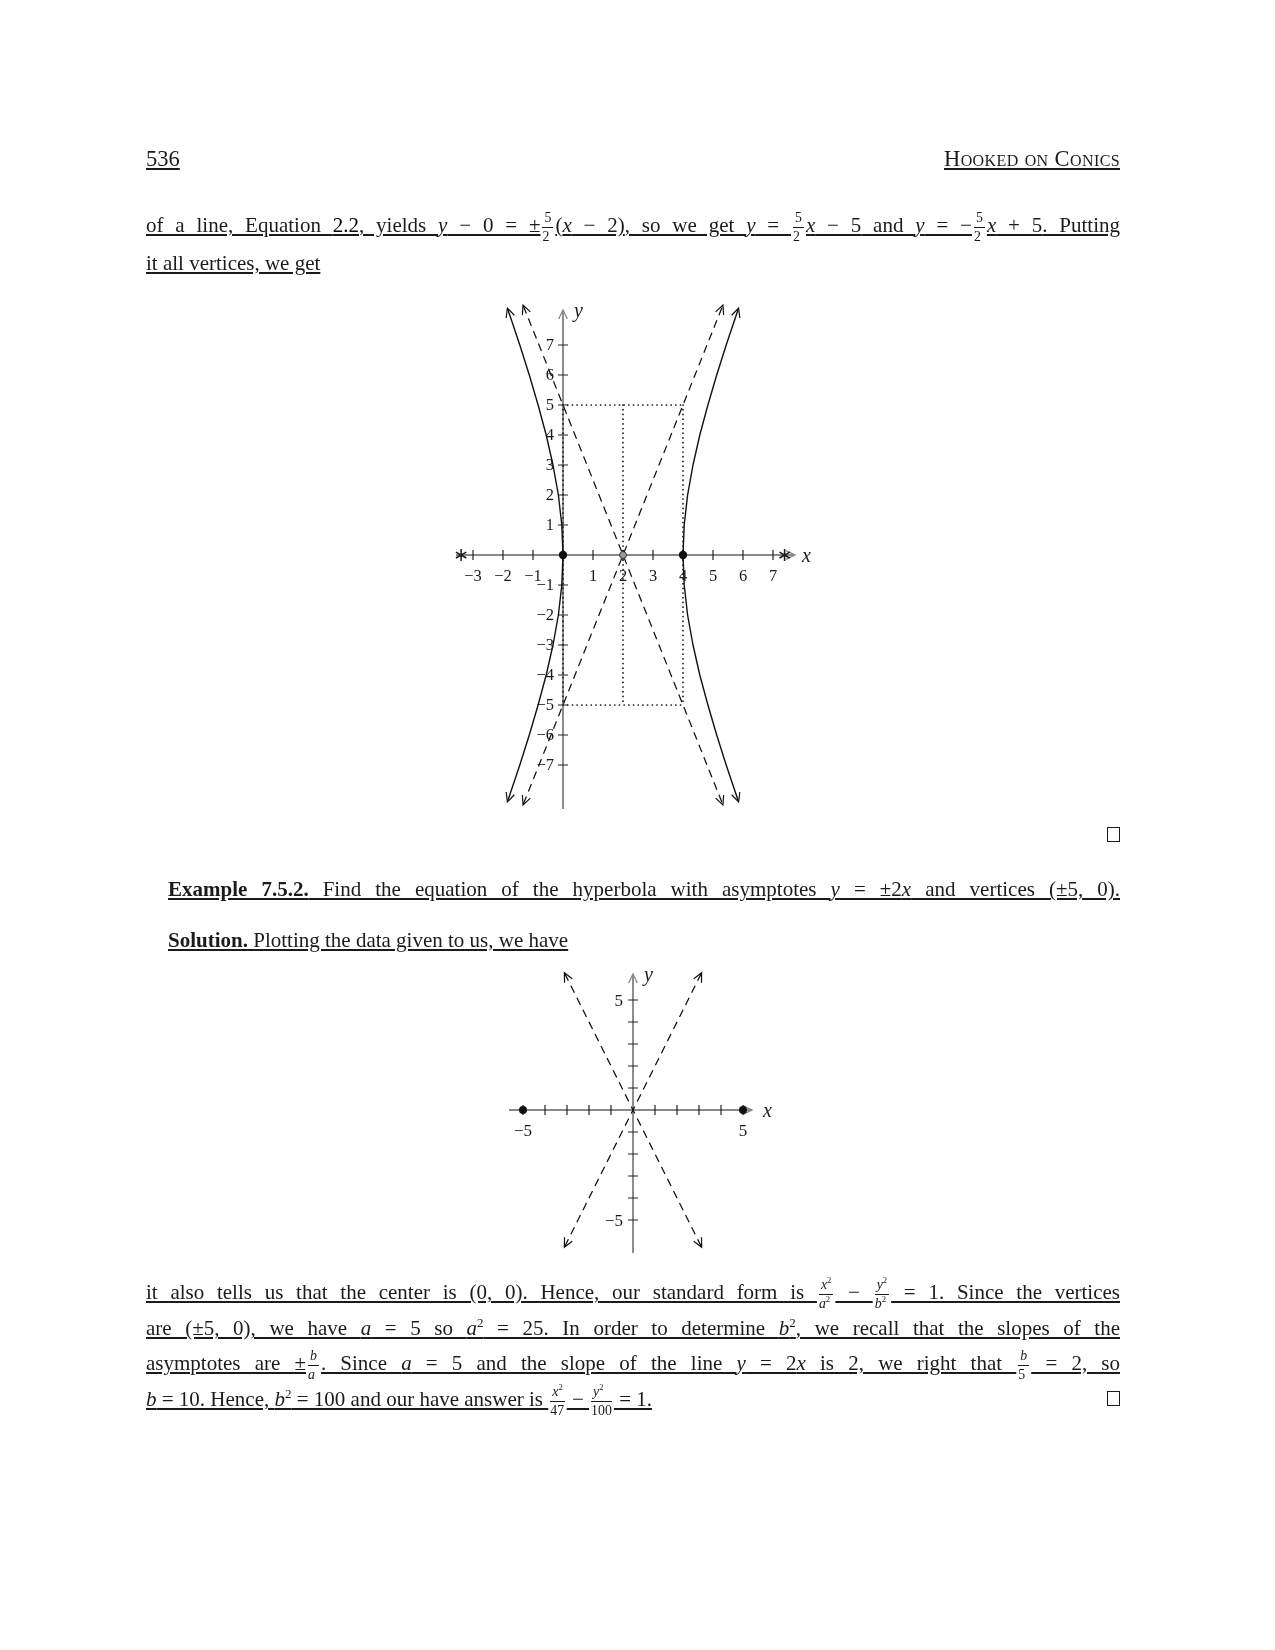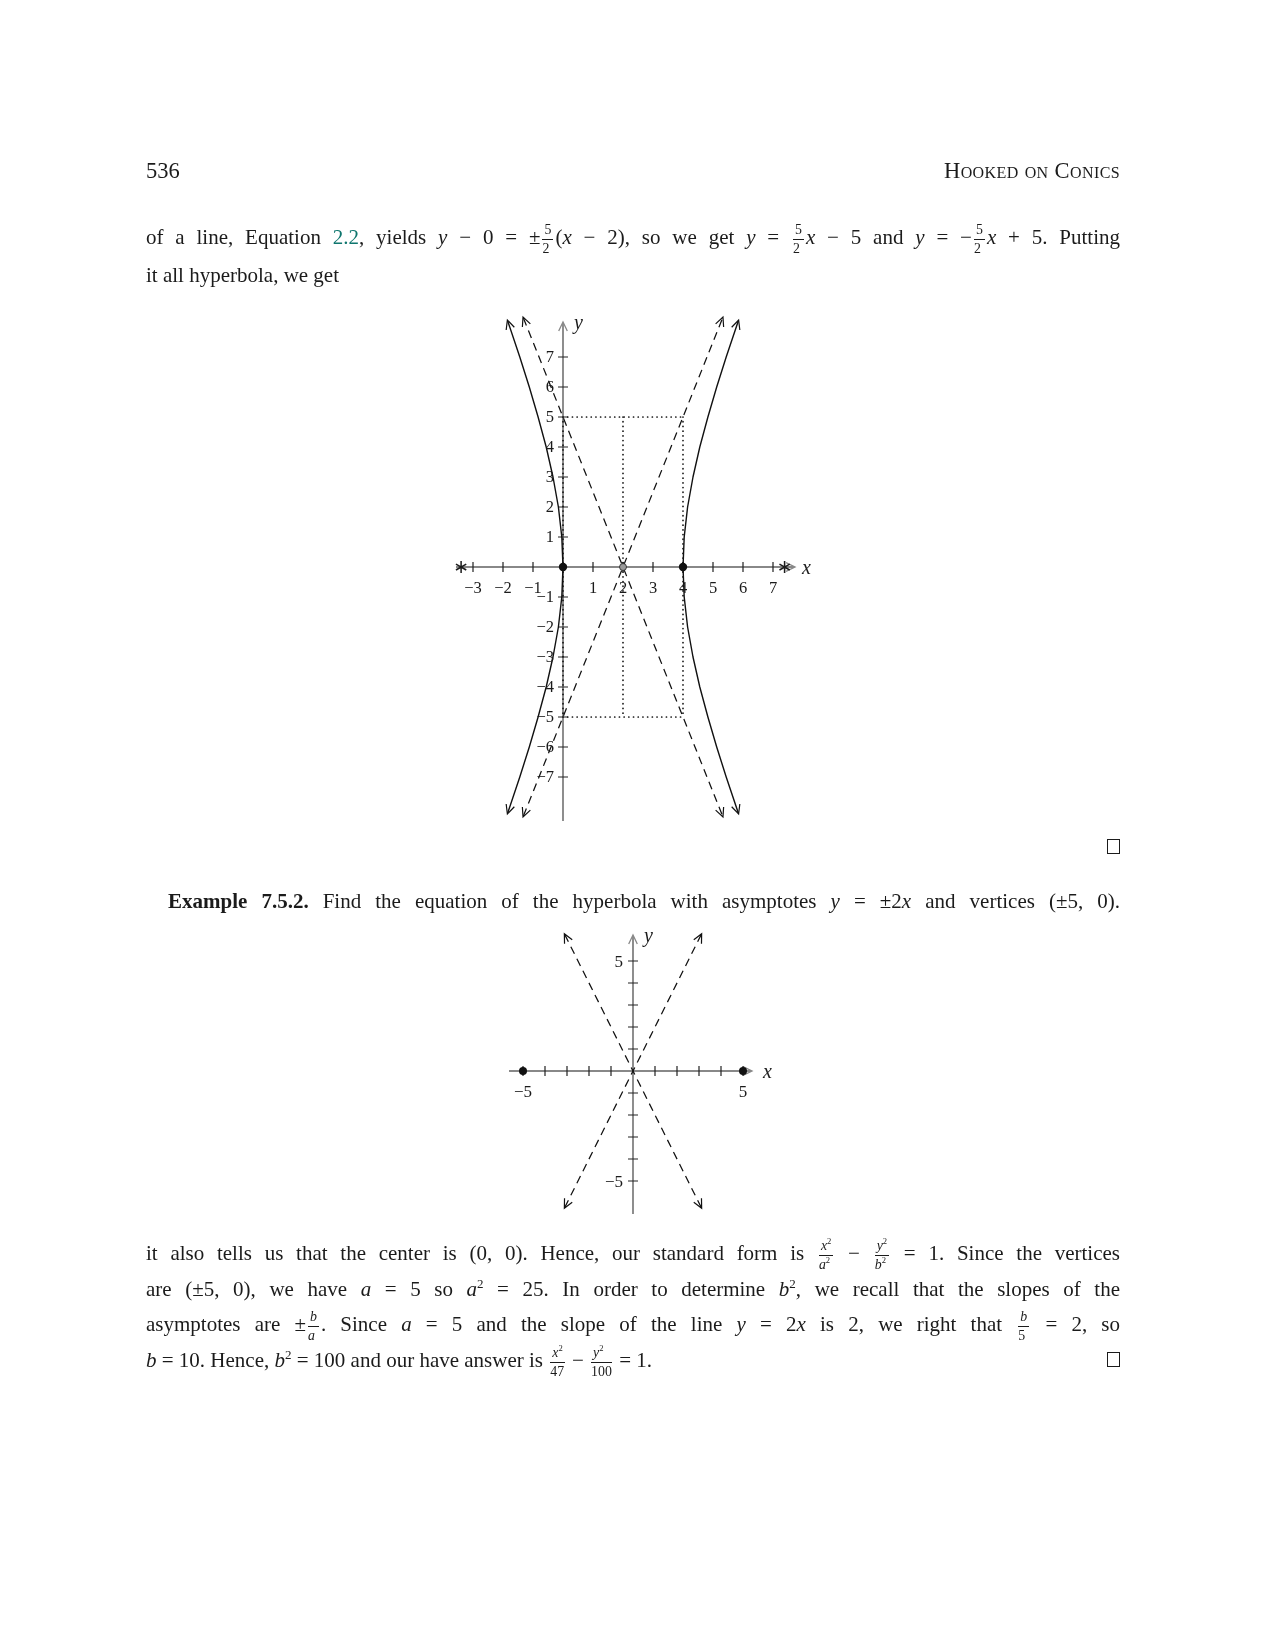--- a/index.html
+++ b/index.html
@@ -1,25 +1,25 @@
 <!DOCTYPE html>
 <html><head>
 <meta charset="utf-8">
 <style>
   html,body{margin:0;padding:0;background:#e8e8e8;}
   .page{position:relative;width:1275px;height:1650px;background:#ffffff;color:#1b1b1b;
         font-family:"Liberation Serif","DejaVu Serif",serif;overflow:hidden;}
-  .content{position:absolute;left:146px;top:16px;width:974px;}
+  .content{position:absolute;left:146px;top:4px;width:974px;text-decoration:underline;}
   .header{display:flex;justify-content:space-between;align-items:baseline;margin-top:142px;font-size:22.5px;}
   .running{font-variant:small-caps;letter-spacing:0.4px;}
   .para{font-size:21px;margin:0;}
   #p1{margin-top:34px;line-height:38px;}
   .line{display:block;text-align:justify;text-align-last:justify;}
   .line.last{text-align-last:left;}
-  a.ref{color:#0f766e;text-decoration:none;cursor:pointer;}
+  a.ref{color:#000000;text-decoration:none;cursor:pointer;}
   i{font-style:italic;}
   b{font-weight:bold;margin-left:22px;}
   .frac{display:inline-block;vertical-align:middle;text-align:center;font-size:0.66em;line-height:1.12;margin:0 2px;}
   .frac .num{display:block;border-bottom:1.3px solid #1b1b1b;padding:0 2px 1px;}
   .frac .den{display:block;padding-top:1px;}
   sup{font-size:0.62em;line-height:0;}
   .figwrap{text-align:center;}
   #fig1wrap{margin-top:18px;}
   #fig2wrap{margin-top:6px;}
   .qedrow{text-align:right;margin-top:8px;height:20px;}
@@ -40,21 +40,21 @@
 <div class="page">
   <div class="content">
 
     <div class="header">
       <span>536</span>
       <span class="running">Hooked on Conics</span>
     </div>
 
     <p class="para" id="p1">
       <span class="line"><span>of a line, Equation </span><a class="ref">2.2</a><span>, yields </span><i>y</i><span> − 0 = ±</span><span class="frac"><span class="num">5</span><span class="den">2</span></span><span>(</span><i>x</i><span> − 2)</span><span>, so we get </span><i>y</i><span> = </span><span class="frac"><span class="num">5</span><span class="den">2</span></span><i>x</i><span> − 5</span><span> and </span><i>y</i><span> = −</span><span class="frac"><span class="num">5</span><span class="den">2</span></span><i>x</i><span> + 5</span><span>. Putting</span></span>
-      <span class="line last"><span>it all hyperbola, we get</span></span>
+      <span class="line last"><span>it all vertices, we get</span></span>
     </p>
 
     <div class="figwrap" id="fig1wrap">
       <svg width="360" height="515" viewBox="0 0 360 515">
         <defs>
           <marker id="a1b" markerUnits="userSpaceOnUse" markerWidth="13" markerHeight="12" refX="9.5" refY="5.5" orient="auto-start-reverse">
             <path d="M1.5,1.2 L10.5,5.5 L1.5,9.8" fill="none" stroke="#111" stroke-width="1.2"></path>
           </marker>
           <marker id="a1g" markerUnits="userSpaceOnUse" markerWidth="13" markerHeight="12" refX="9.5" refY="5.5" orient="auto-start-reverse">
             <path d="M1.5,1.2 L10.5,5.5 L1.5,9.8" fill="none" stroke="#888" stroke-width="1.3"></path>
@@ -114,20 +114,23 @@
     </div>
 
     <div class="qedrow">
       <span class="qed"></span>
     </div>
 
     <p class="para" id="example">
       <span class="line"><b>Example 7.5.2.</b><span> Find the equation of the hyperbola with asymptotes </span><i>y</i><span> = ±2</span><i>x</i><span> and vertices (±5, 0).</span></span>
     </p>
 
+    <p class="para" id="solution">
+      <span class="line last"><b>Solution.</b><span> Plotting the data given to us, we have</span></span>
+    </p>
 
     <div class="figwrap" id="fig2wrap">
       <svg width="300" height="292" viewBox="0 0 300 292">
         <defs>
           <marker id="a2b" markerUnits="userSpaceOnUse" markerWidth="13" markerHeight="12" refX="9.5" refY="5.5" orient="auto-start-reverse">
             <path d="M1.5,1.2 L10.5,5.5 L1.5,9.8" fill="none" stroke="#111" stroke-width="1.2"></path>
           </marker>
           <marker id="a2g" markerUnits="userSpaceOnUse" markerWidth="13" markerHeight="12" refX="9.5" refY="5.5" orient="auto-start-reverse">
             <path d="M1.5,1.2 L10.5,5.5 L1.5,9.8" fill="none" stroke="#888" stroke-width="1.3"></path>
           </marker>

